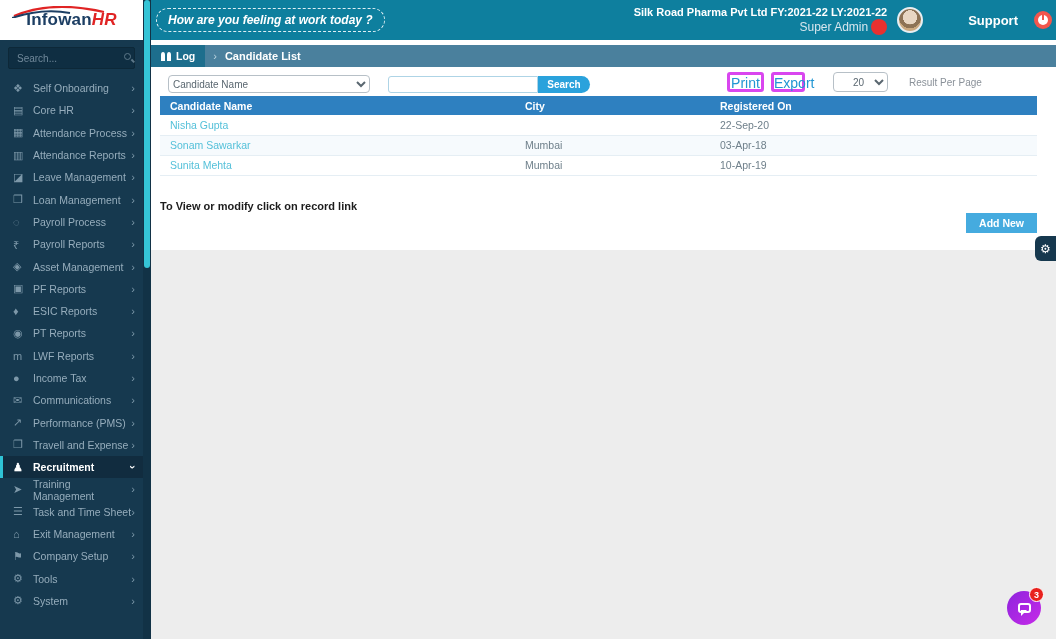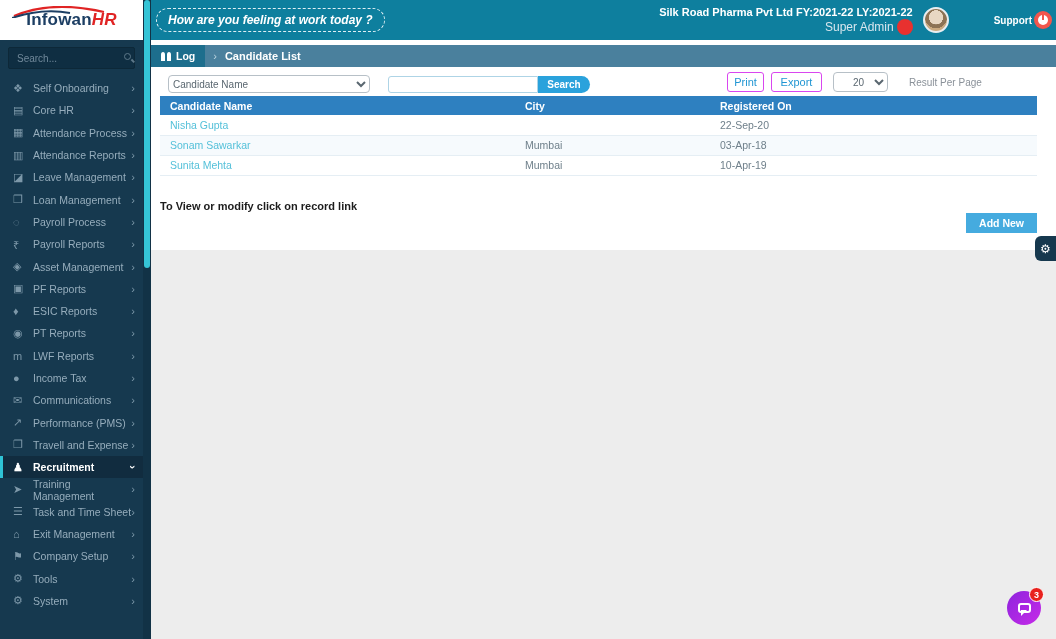--- a/index.html
+++ b/index.html
@@ -40,42 +40,42 @@
   #mood-pill { margin-left:5px; border:1px dashed #dff0f5; border-radius:12px; padding:4px 11px;
     color:#ffffff; font-size:12px; font-style:italic; font-weight:bold; cursor:pointer; background:transparent; }
   #top-right { position:absolute; right:4px; top:0; height:40px; display:flex; align-items:center; }
   #company-block { text-align:right; margin-right:8px; }
   #company-line { color:#ffffff; font-weight:bold; font-size:11px; line-height:14px; }
   #role-line { display:flex; justify-content:flex-end; align-items:center; gap:3px; }
   #role-text { color:#d7e6ee; font-size:12px; }
   .notif-dot { width:16px; height:16px; border-radius:50%; background:#e8312f; cursor:pointer; }
   #avatar { width:26px; height:26px; border-radius:50%; background:radial-gradient(circle at 50% 38%, #e8d7c3 0 40%, #8d7355 41% 62%, #caa97f 63%);
     border:2px solid #e8eef1; margin:0 9px 0 2px; cursor:pointer; }
-  #support-label { color:#ffffff; font-weight:bold; font-size:10px; margin-right:2px; cursor:pointer;padding-left:36px; }
+  #support-label { color:#ffffff; font-weight:bold; font-size:13px; margin-right:16px; cursor:pointer;padding-left:36px; }
   .power-icon { width:18px; height:18px; border-radius:50%; background:#f2564d; position:relative; cursor:pointer; }
   .power-icon:before { content:""; position:absolute; left:4px; top:4px; width:10px; height:10px; border-radius:50%; background:#ffffff; }
   .power-icon:after { content:""; position:absolute; left:8px; top:2px; width:2px; height:7px; background:#f2564d; }
 
   #breadcrumb-bar { position:absolute; left:0; top:45px; width:905px; height:22px; background:#4a809d; display:flex; align-items:center; }
   #log-tab { height:22px; background:#1d6e8d; display:flex; align-items:center; padding:0 10px 0 9px; cursor:pointer; }
   #log-tab .txt { color:#ffffff; font-weight:bold; font-size:10.5px; margin-left:4px; }
   .bc-sep { color:#bcd4e0; font-size:11px; margin:0 8px; }
   #bc-page { color:#ffffff; font-weight:bold; font-size:11px; }
 
   
   #field-select { position:absolute; left:17px; top:75px; width:202px; height:18px; font-size:10px; color:#5a6770;
     border:1px solid #b7c0c7; border-radius:4px; background:#ffffff; outline:none; }
   #search-input { position:absolute; left:237px; top:76px; width:150px; height:17px; border:1px solid #aed4e6;
     border-radius:3px 0 0 3px; outline:none; padding:0 6px; font-size:10px; }
   #search-btn { position:absolute; left:387px; top:76px; width:52px; height:17px; background:#2aa2dc; color:#fff;
     border:none; border-radius:0 9px 9px 0; font-size:10px; font-weight:bold; cursor:pointer; }
-  .ghost-btn { position:absolute; top:72px; height:20px; background:#ffffff; border:1px solid #d946ef; border-radius:3px;
-    color:#2196d3; font-size:11px; cursor:pointer; }
+  .ghost-btn { position:absolute; top:72px; height:20px; background:#ffffff; border:3px solid #d946ef; border-radius:3px;
+    color:#2196d3; font-size:14px; cursor:pointer; }
   #print-btn { left:576px; width:37px; }
-  #export-btn { left:620px; width:51px; }
+  #export-btn { left:620px; width:34px; }
   #pagesize-select { position:absolute; left:682px; top:72px; width:55px; height:20px; font-size:10px; color:#5a6770;
     border:1px solid #b7c0c7; border-radius:4px; background:#ffffff; outline:none;padding-left:15px; }
   #perpage-label { position:absolute; left:758px; top:77px; font-size:10px; color:#8a9199; }
 
   
   #cand-table { position:absolute; left:9px; top:96px; width:877px; border-collapse:collapse; }
   #cand-table thead th { background:#2e80c0; color:#ffffff; font-size:10.5px; font-weight:bold; text-align:left;
     height:19px; padding:0 0 0 10px; }
   #cand-table th.c-name { width:355px; }
   #cand-table th.c-city { width:195px; }

